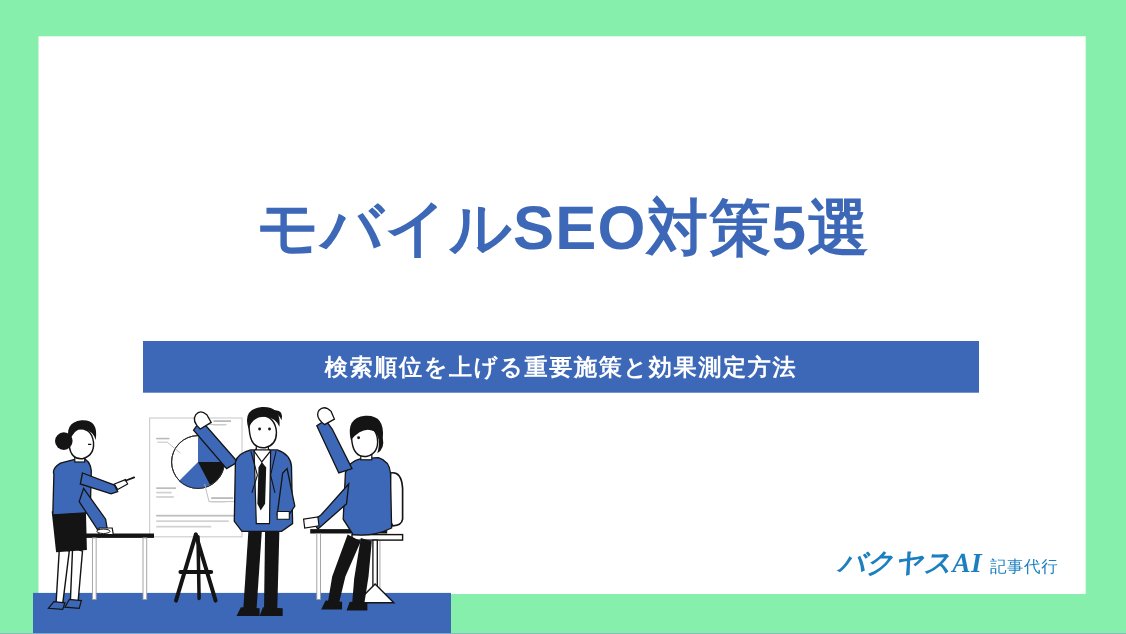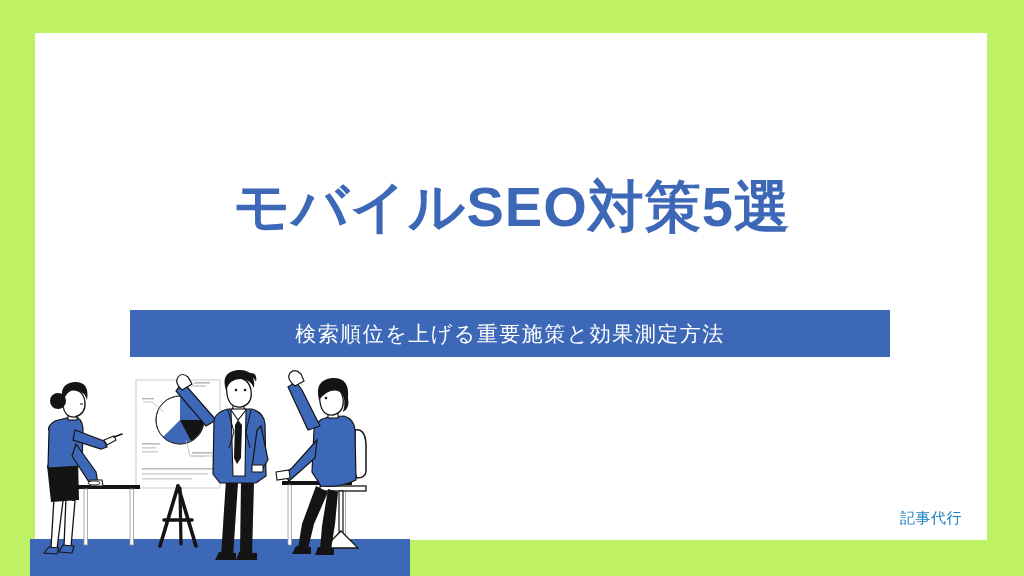--- a/index.html
+++ b/index.html
@@ -13,21 +13,21 @@
   body {
     font-family: "Liberation Sans", "DejaVu Sans", sans-serif;
     background: #3d68b8;
   }
 
   
   #slide {
     position: relative;
     width: 1024px;
     height: 576px;
-    background: #bef264;   
+    background: #86efac;   
   }
 
   
   #card {
     position: absolute;
     left: 35px;
     top: 33px;
     width: 952px;
     height: 507px;
     background: #ffffff;
@@ -63,21 +63,21 @@
     background: #3d68b8;
     display: flex;
     align-items: center;
     justify-content: center;
     z-index: 6;
   }
 
   #subtitle-text {
     color: #ffffff;
     font-size: 21px;
-    font-weight: normal;
+    font-weight: bold;
     letter-spacing: 1.5px;
     white-space: nowrap;
   }
 
   
   #logo {
     position: absolute;
     right: 62px;
     bottom: 48px;
     display: flex;
@@ -120,20 +120,21 @@
 
   <div id="title-block">
     <div id="page-title">モバイルSEO対策5選</div>
   </div>
 
   <div id="subtitle-bar">
     <div id="subtitle-text">検索順位を上げる重要施策と効果測定方法</div>
   </div>
 
   <div id="logo">
+    <span id="logo-main">バクヤスAI</span>
     <span id="logo-sub">記事代行</span>
   </div>
 
   <div id="illustration">
     <svg viewBox="0 0 380 208" xmlns="http://www.w3.org/2000/svg">
 
       <rect x="0" y="171" width="380" height="37" fill="#3d68b8"></rect>
 
       <g>
         <rect x="106" y="12" width="84" height="108" fill="#ffffff" stroke="#cfcfcf" stroke-width="1.1"></rect>

